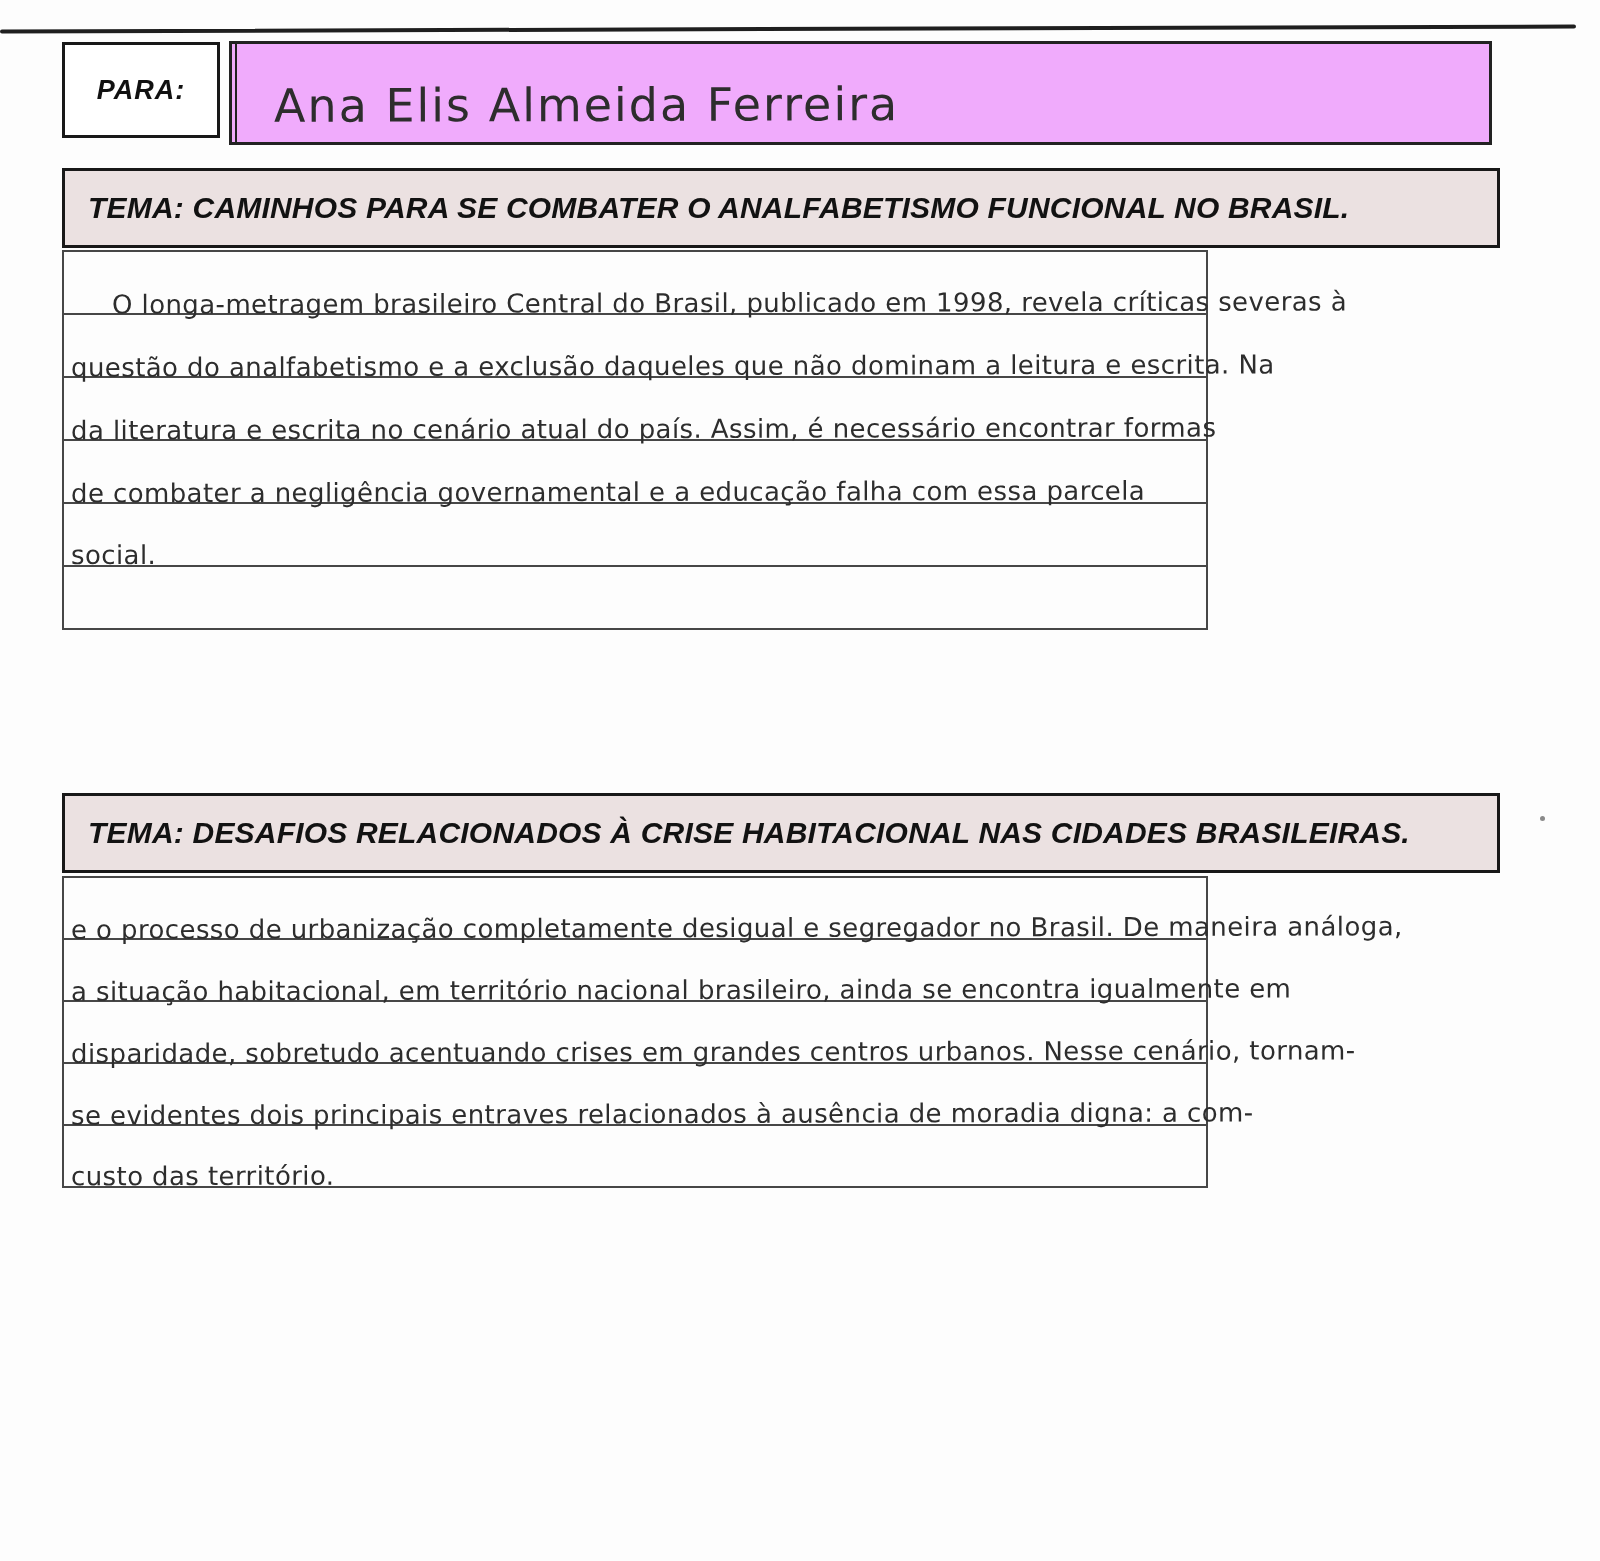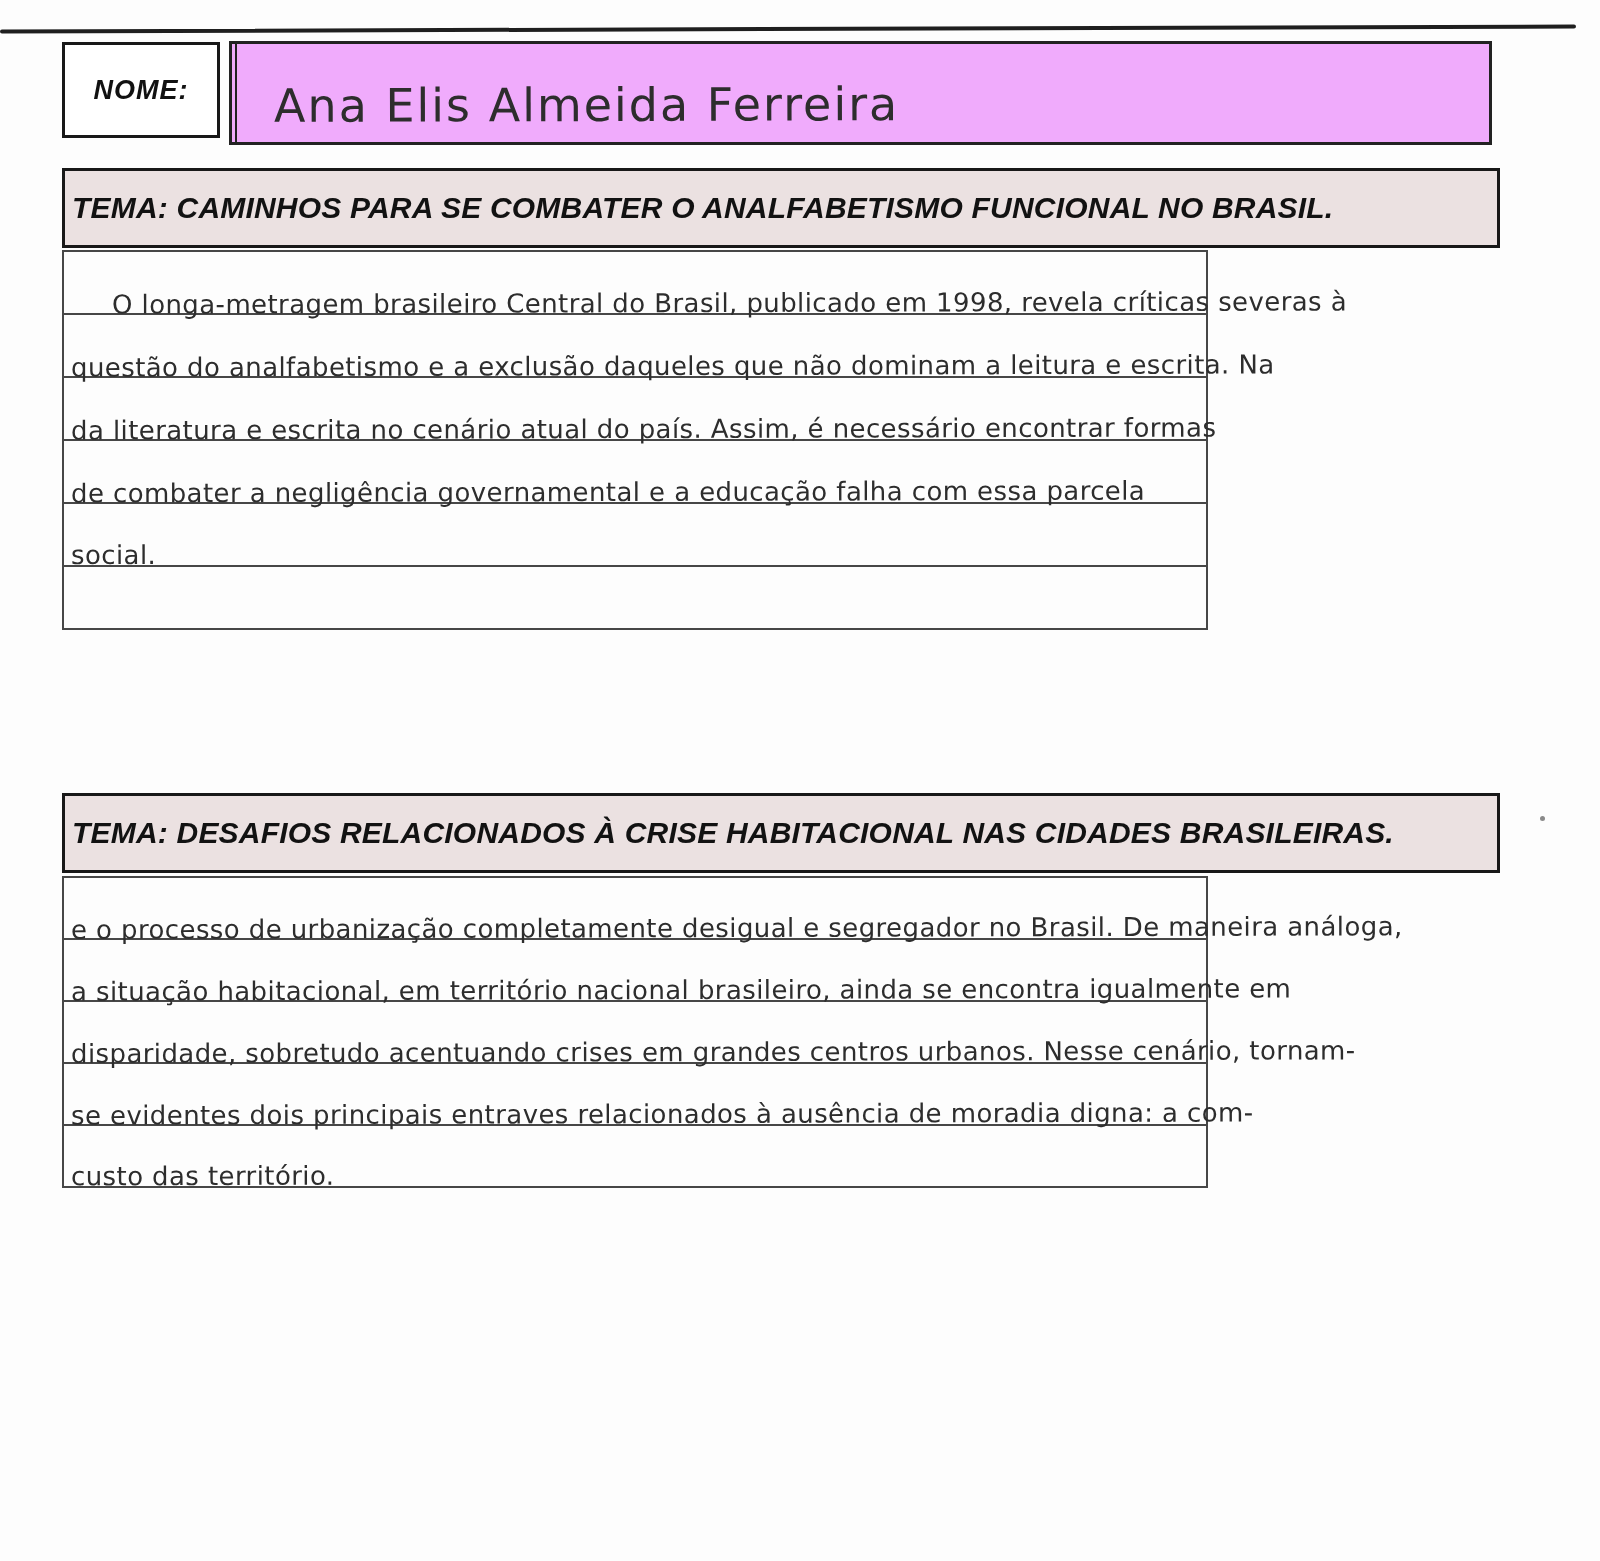--- a/index.html
+++ b/index.html
@@ -56,21 +56,21 @@
 
   
   .theme-header{
     position:absolute;left:62px;width:1438px;height:80px;
     background:var(--header-bg);
     border:3px solid var(--border-dark);box-sizing:border-box;
     display:flex;align-items:center;
   }
   .theme-header span{
     font-weight:bold;font-style:italic;font-size:30px;color:#121212;
-    padding-left:7px;letter-spacing:0.2px;white-space:nowrap;
+    padding-left:23px;letter-spacing:0.2px;white-space:nowrap;
   }
   #theme-1{top:168px;}
   #theme-2{top:793px;}
 
   
   .answer-block{position:absolute;left:62px;width:1146px;}
   #answers-1{top:252px;}
   #answers-2{top:878px;}
   .row{
     position:relative;height:65px;box-sizing:border-box;
@@ -86,21 +86,21 @@
 </style>
 </head>
 <body>
 
 <div class="page">
 
   <div class="scan-top-line"></div>
   <div class="scan-dot"></div>
 
   <div class="name-label-box">
-    <span>NOME:</span>
+    <span>PARA:</span>
   </div>
   <div class="name-value-box">
     <span class="handwriting name-value">Ana Elis Almeida Ferreira</span>
   </div>
 
   <div class="theme-header" id="theme-1">
     <span>TEMA: CAMINHOS PARA SE COMBATER O ANALFABETISMO FUNCIONAL NO BRASIL.</span>
   </div>
   <div class="answer-block" id="answers-1">
     <div class="row">

